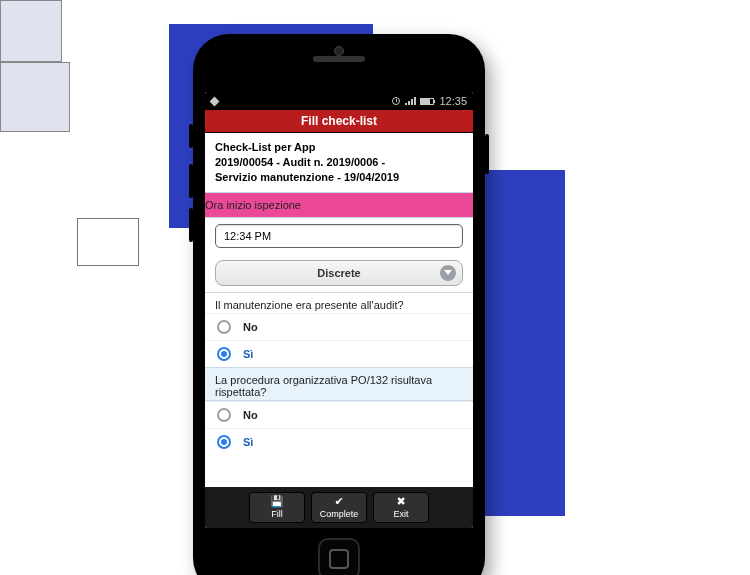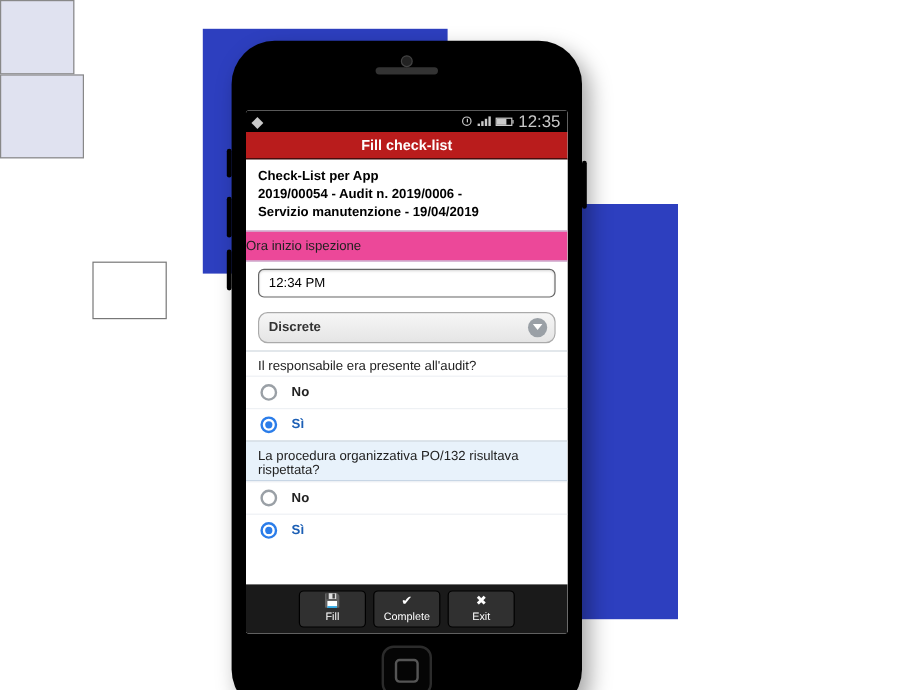--- a/index.html
+++ b/index.html
@@ -82,21 +82,21 @@
     background:#fff;
     border-radius:2px;
     display:flex;
     flex-direction:column;
     overflow:hidden;
   }
   .status-bar{
     height:18px;
     background:#000;
     color:#c9c9c9;
-    font-size:14px;
+    font-size:11px;
     display:flex;
     justify-content:space-between;
     align-items:center;
     padding:0 6px;
   }
   .status-right{display:flex; gap:5px; align-items:center;}
   .sig-icon{display:inline-block;width:10px;height:8px;position:relative;}
   .sig-icon span{position:absolute;bottom:0;width:2px;background:#c9c9c9;}
   .sig-icon span:nth-child(1){left:0;height:2px;}
   .sig-icon span:nth-child(2){left:3px;height:4px;}
@@ -147,20 +147,21 @@
     border:1px solid #666;
     border-radius:5px;
     padding:5px 8px;
     font-size:11px;
     background:#fff;
     box-shadow:inset 0 1px 2px rgba(0,0,0,0.15);
   }
   .select-field{
     display:flex;
     align-items:center;
+    justify-content:center;
     position:relative;
     background:linear-gradient(#f6f6f6,#e5e5e5);
     border:1px solid #aaa;
     border-radius:8px;
     padding:6px 8px;
     font-size:11px;
     font-weight:bold;
     color:#333;
   }
   .select-field .chev{
@@ -287,21 +288,21 @@
         <input class="text-field" type="text" value="12:34 PM" style="">
       </div>
 
       <div class="field-wrap">
         <div class="select-field">
           <span>Discrete</span>
           <span class="chev"></span>
         </div>
       </div>
 
-      <div class="question">Il responsabile era presente all'audit?</div>
+      <div class="question">Il manutenzione era presente all'audit?</div>
       <div class="radio-row">
         <span class="radio-circle"></span>
         <span>No</span>
       </div>
       <div class="radio-row selected">
         <span class="radio-circle checked"></span>
         <span>Sì</span>
       </div>
 
       <div class="question section-label" style="background:#e8f2fb">La procedura organizzativa PO/132 risultava rispettata?</div>

